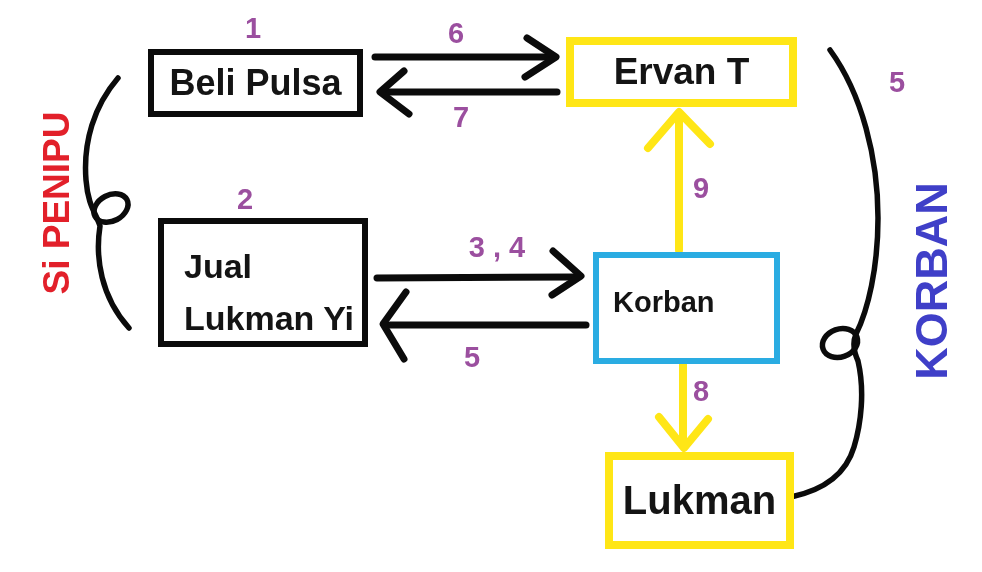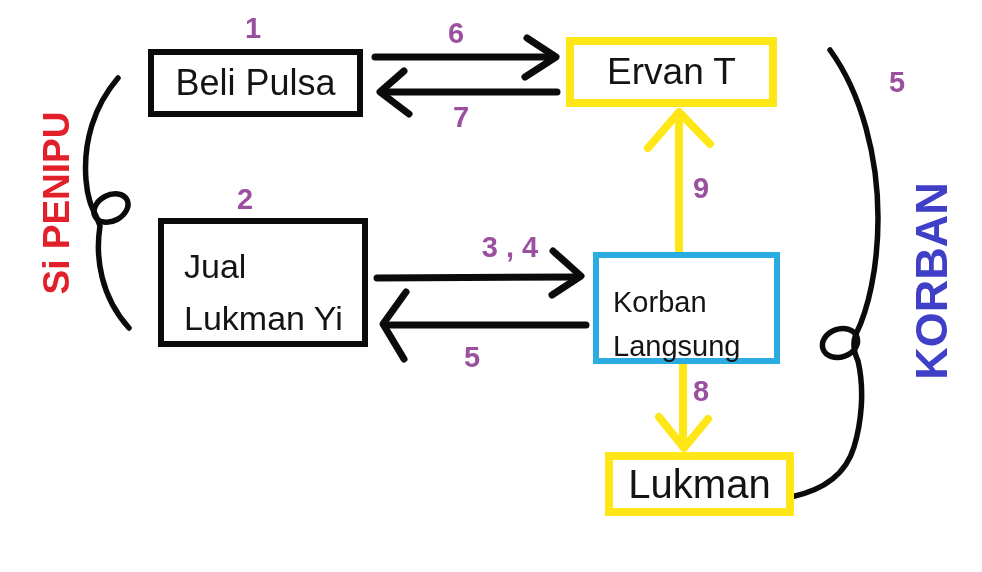--- a/index.html
+++ b/index.html
@@ -12,38 +12,38 @@
     font-family:"Liberation Sans", sans-serif; overflow:hidden;
   }
   svg.layer{position:absolute; left:0; top:0; width:982px; height:572px;}
   svg .stroke-black{stroke:var(--black); fill:none; stroke-linecap:round; stroke-linejoin:round;}
   svg .stroke-yellow{stroke:var(--yellow); fill:none; stroke-linecap:round; stroke-linejoin:round;}
   .box{position:absolute; background:#fff; box-sizing:border-box; color:#141414;}
   .box-black{border:6px solid var(--black);}
   .box-yellow{border:8px solid var(--yellow);}
   .box-cyan{border:6px solid var(--cyan);}
   .center-label{display:flex; align-items:center; justify-content:center; width:100%; height:100%;}
-  .bold{font-weight:normal;}
+  .bold{font-weight:bold;}
   .num{
     position:absolute; transform:translate(-50%,-50%);
     color:var(--purple); font-weight:bold; font-size:29px; white-space:nowrap;
   }
   .side-label{
     position:absolute; transform:translate(-50%,-50%) rotate(-90deg);
     font-weight:bold; white-space:nowrap;
   }
   .side-left{color:var(--red); font-size:37px;}
   .side-right{color:var(--blue); font-size:45px;}
   .box-beli{left:148px; top:49px; width:215px; height:68px; font-size:36px;}
   .box-jual{left:158px; top:218px; width:210px; height:129px; font-size:34px;
             padding:16px 0 12px 20px; line-height:52px;}
-  .box-ervan{left:566px; top:37px; width:211px; height:70px; font-size:37px; font-weight:normal;}
+  .box-ervan{left:566px; top:37px; width:231px; height:70px; font-size:37px; font-weight:bold;}
   .box-korban{left:593px; top:252px; width:187px; height:112px; font-size:29px;
             padding:22px 0 0 14px; line-height:44px;}
-  .box-lukman{left:605px; top:452px; width:189px; height:64px; font-size:40px;}
+  .box-lukman{left:605px; top:452px; width:189px; height:97px; font-size:40px;}
 </style>
 </head>
 <body>
 
 <div class="canvas">
 
   <svg class="layer">
 
     <path class="stroke-black" stroke-width="7" d="M375,57 L548,57"></path>
     <path class="stroke-black" stroke-width="7" d="M527,38 L556,57 L525,77"></path>
@@ -78,32 +78,31 @@
     <div>Jual</div>
     <div>Lukman Yi</div>
   </div>
 
   <div class="box box-yellow box-ervan">
     <div class="center-label">Ervan T</div>
   </div>
 
   <div class="box box-cyan box-korban bold">
     <div>Korban</div>
-    <div>Langsung</div>
   </div>
 
   <div class="box box-yellow box-lukman">
     <div class="center-label bold">Lukman</div>
   </div>
 
   <span class="num" style="left:253px; top:28px">1</span>
   <span class="num" style="left:245px; top:199px">2</span>
   <span class="num" style="left:456px; top:33px">6</span>
   <span class="num" style="left:461px; top:117px">7</span>
-  <span class="num" style="left:510px; top:247px">3 , 4</span>
+  <span class="num" style="left:497px; top:247px">3 , 4</span>
   <span class="num" style="left:472px; top:357px">5</span>
   <span class="num" style="left:701px; top:188px">9</span>
   <span class="num" style="left:701px; top:391px">8</span>
   <span class="num" style="left:897px; top:82px">5</span>
 
   <div class="side-label side-left" style="left:57px;  top:203px">Si PENIPU</div>
   <div class="side-label side-right" style="left:932px; top:281px">KORBAN</div>
 
 </div>
 

